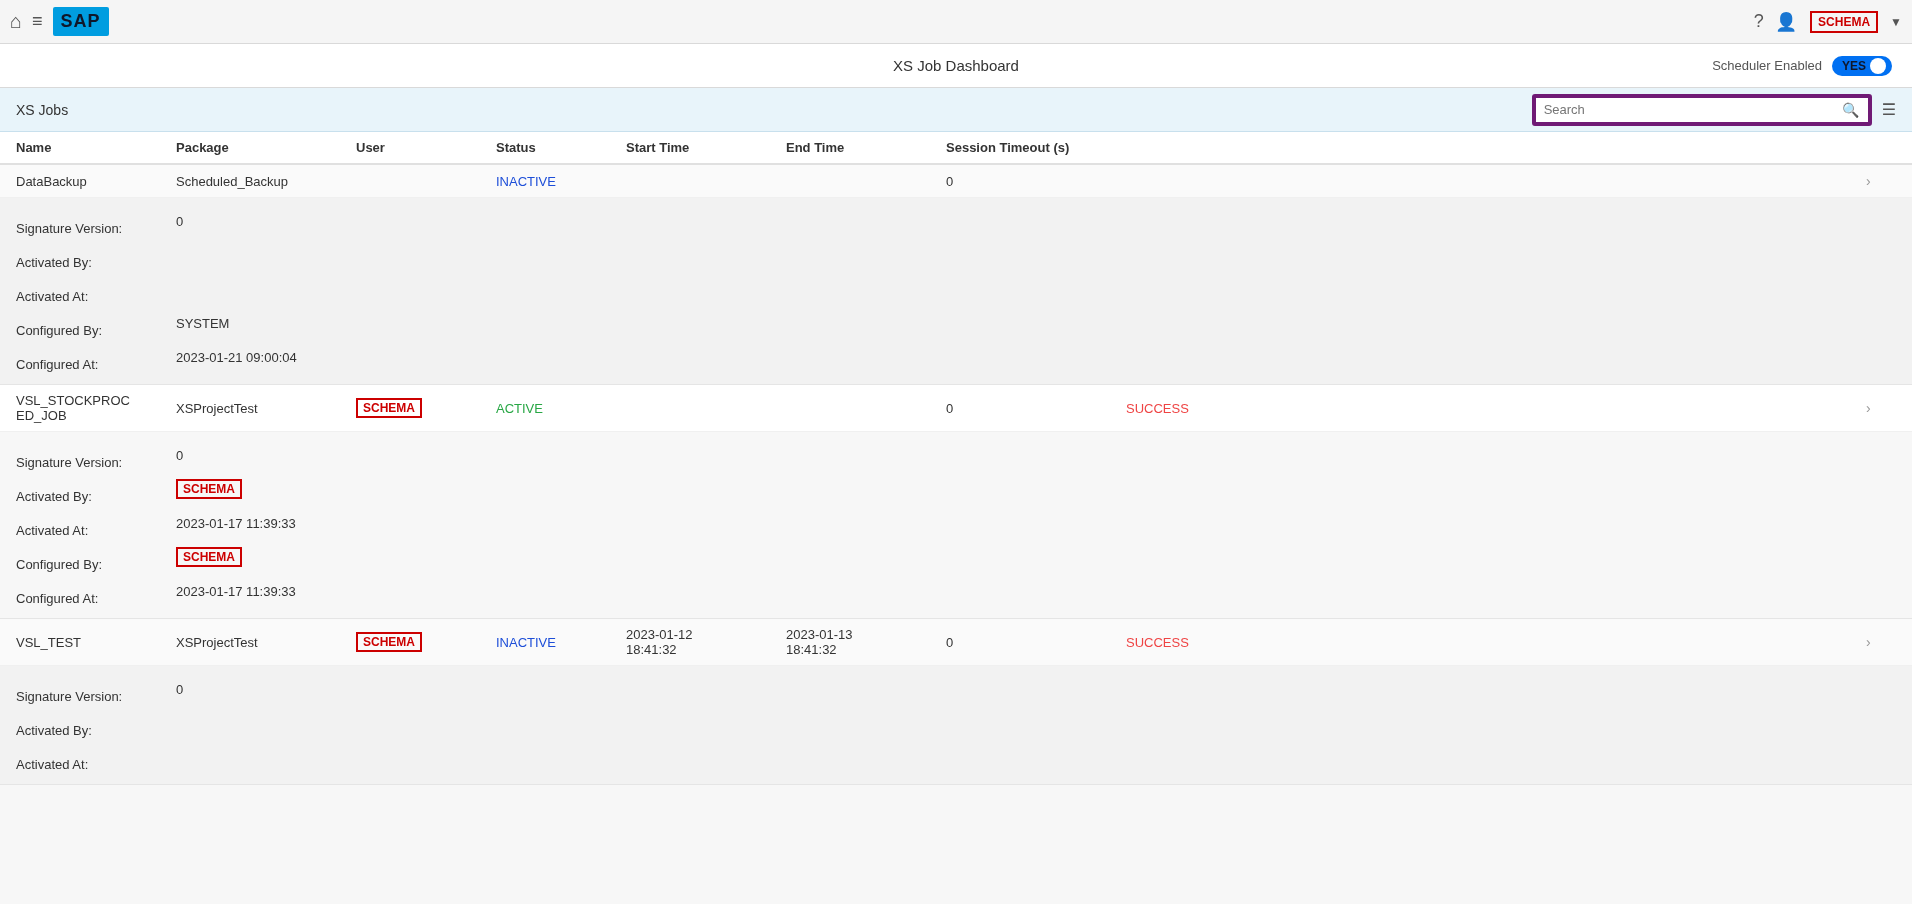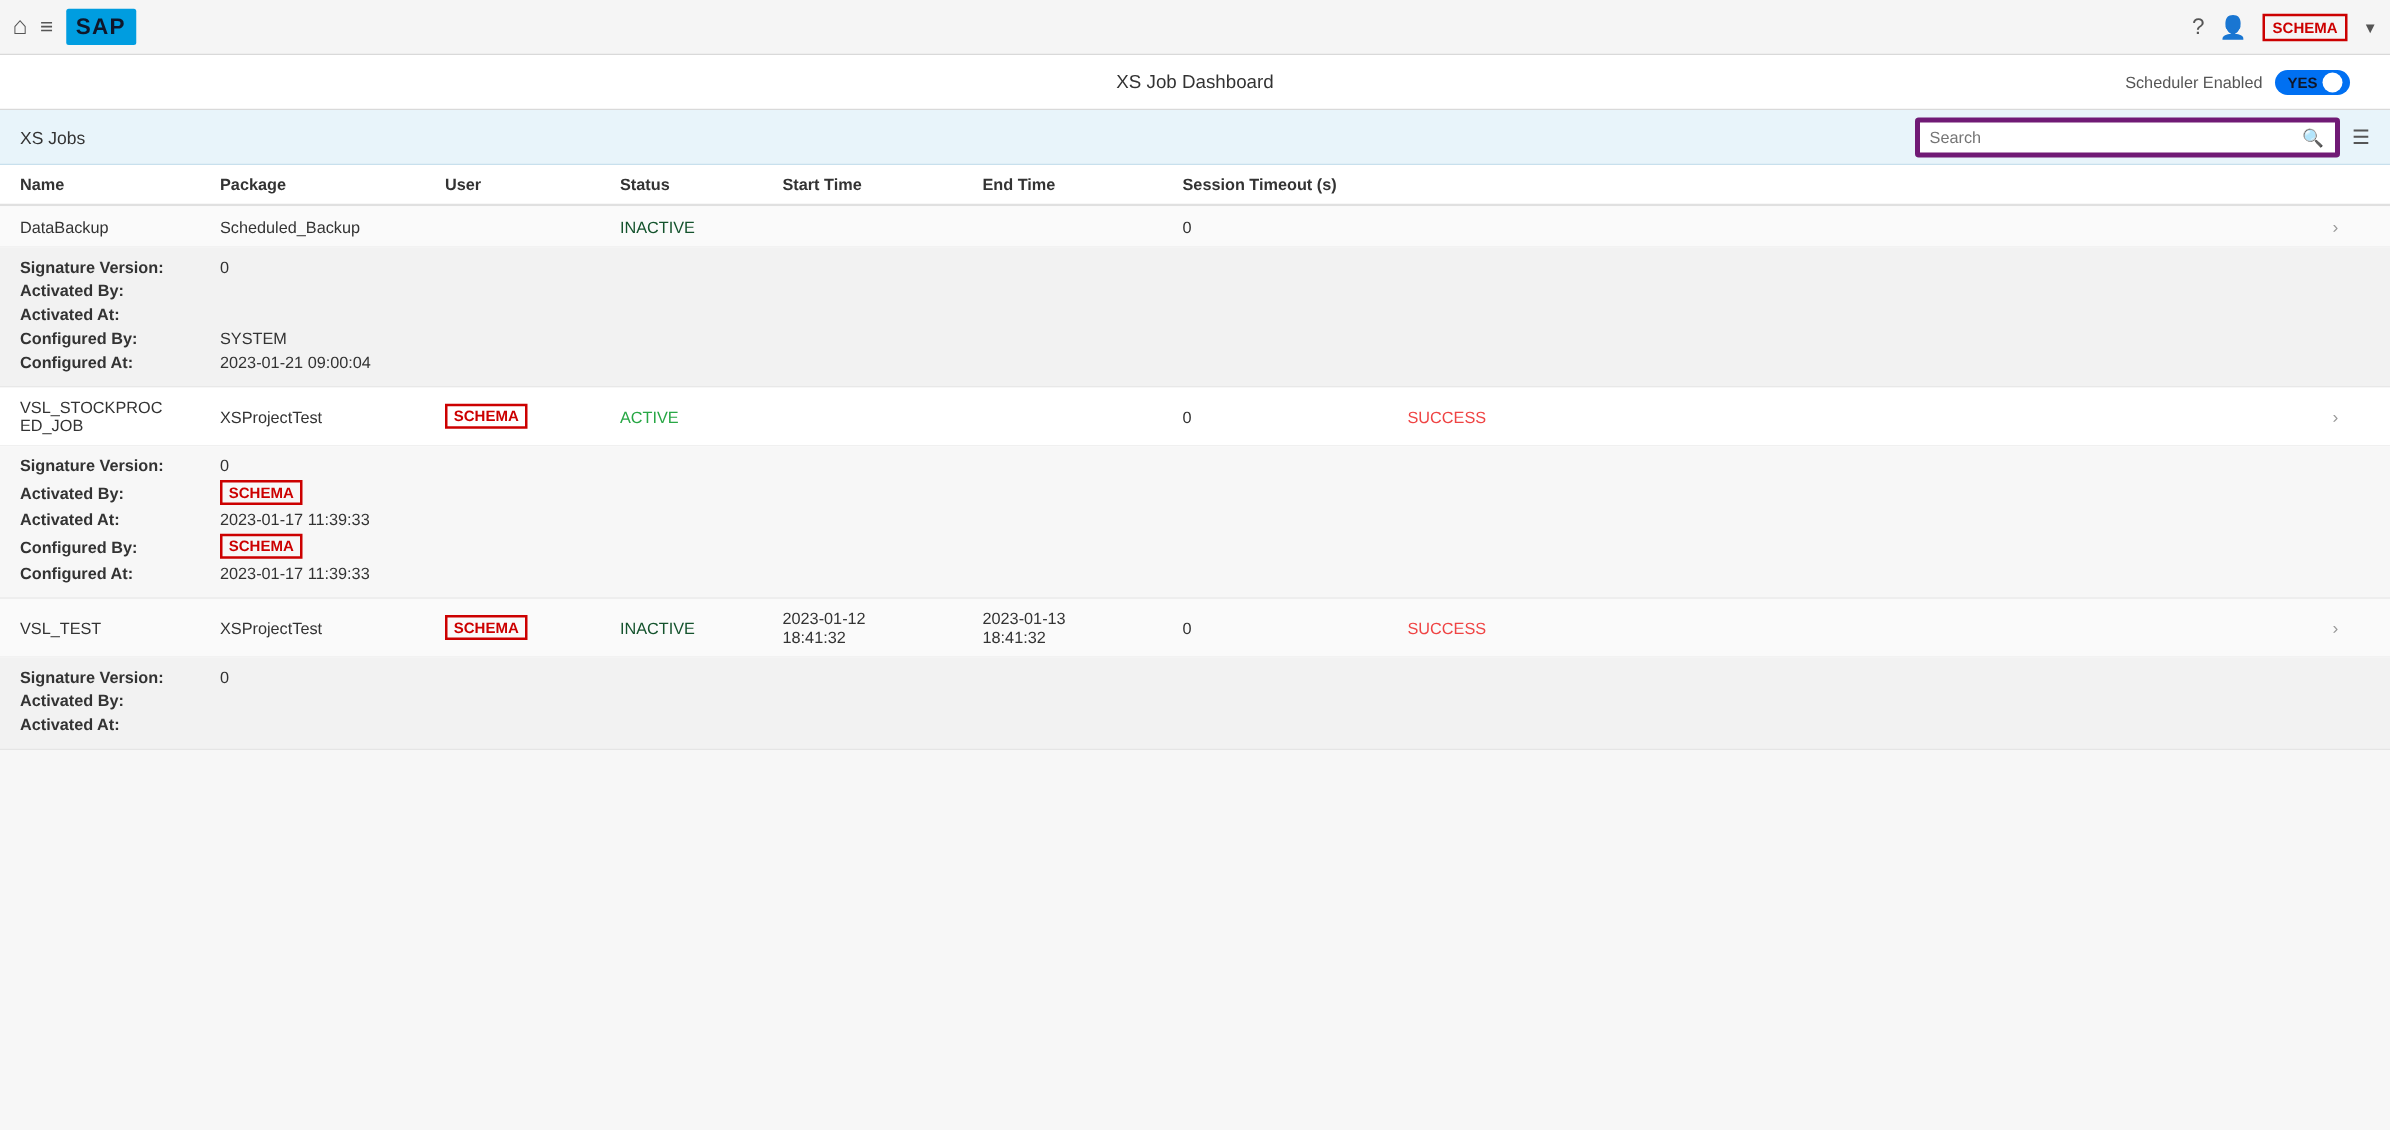--- a/index.html
+++ b/index.html
@@ -41,21 +41,21 @@
       align-items: center;
       justify-content: center;
       background: #fff;
       border-bottom: 1px solid #d9d9d9;
       height: 44px;
       position: relative;
     }
     .sub-header-title { font-size: 15px; color: #333; }
     .scheduler-section {
       position: absolute;
-      right: 32px;
+      right: 20px;
       display: flex;
       align-items: center;
       gap: 10px;
     }
     .scheduler-label { font-size: 13px; color: #555; }
     .toggle-yes {
       background: #0070f2;
       border-radius: 12px;
       padding: 2px 6px 2px 10px;
       display: flex;
@@ -129,23 +129,23 @@
       background: #f7f7f7;
       border-bottom: 1px solid #e5e5e5;
       padding: 6px 16px 10px 16px;
     }
     .detail-row {
       display: flex;
       align-items: center;
       padding: 2px 0;
       font-size: 13px;
     }
-    .detail-label { font-weight: bold; color: #333; min-width: 160px; }
+    .detail-label { font-weight: normal; color: #333; min-width: 160px; margin-top: 15px; }
     .detail-value { color: #333; }
-    .status-inactive { color: #14532d; }
+    .status-inactive { color: #1d4ed8; }
     .status-active { color: #28a745; font-weight: normal; }
     .status-success { color: #ef4444; font-weight: normal; }
     .schema-inline {
       border: 2px solid #cc0000;
       color: #cc0000;
       padding: 1px 5px;
       font-size: 12px;
       font-weight: bold;
       display: inline-block;
     }

